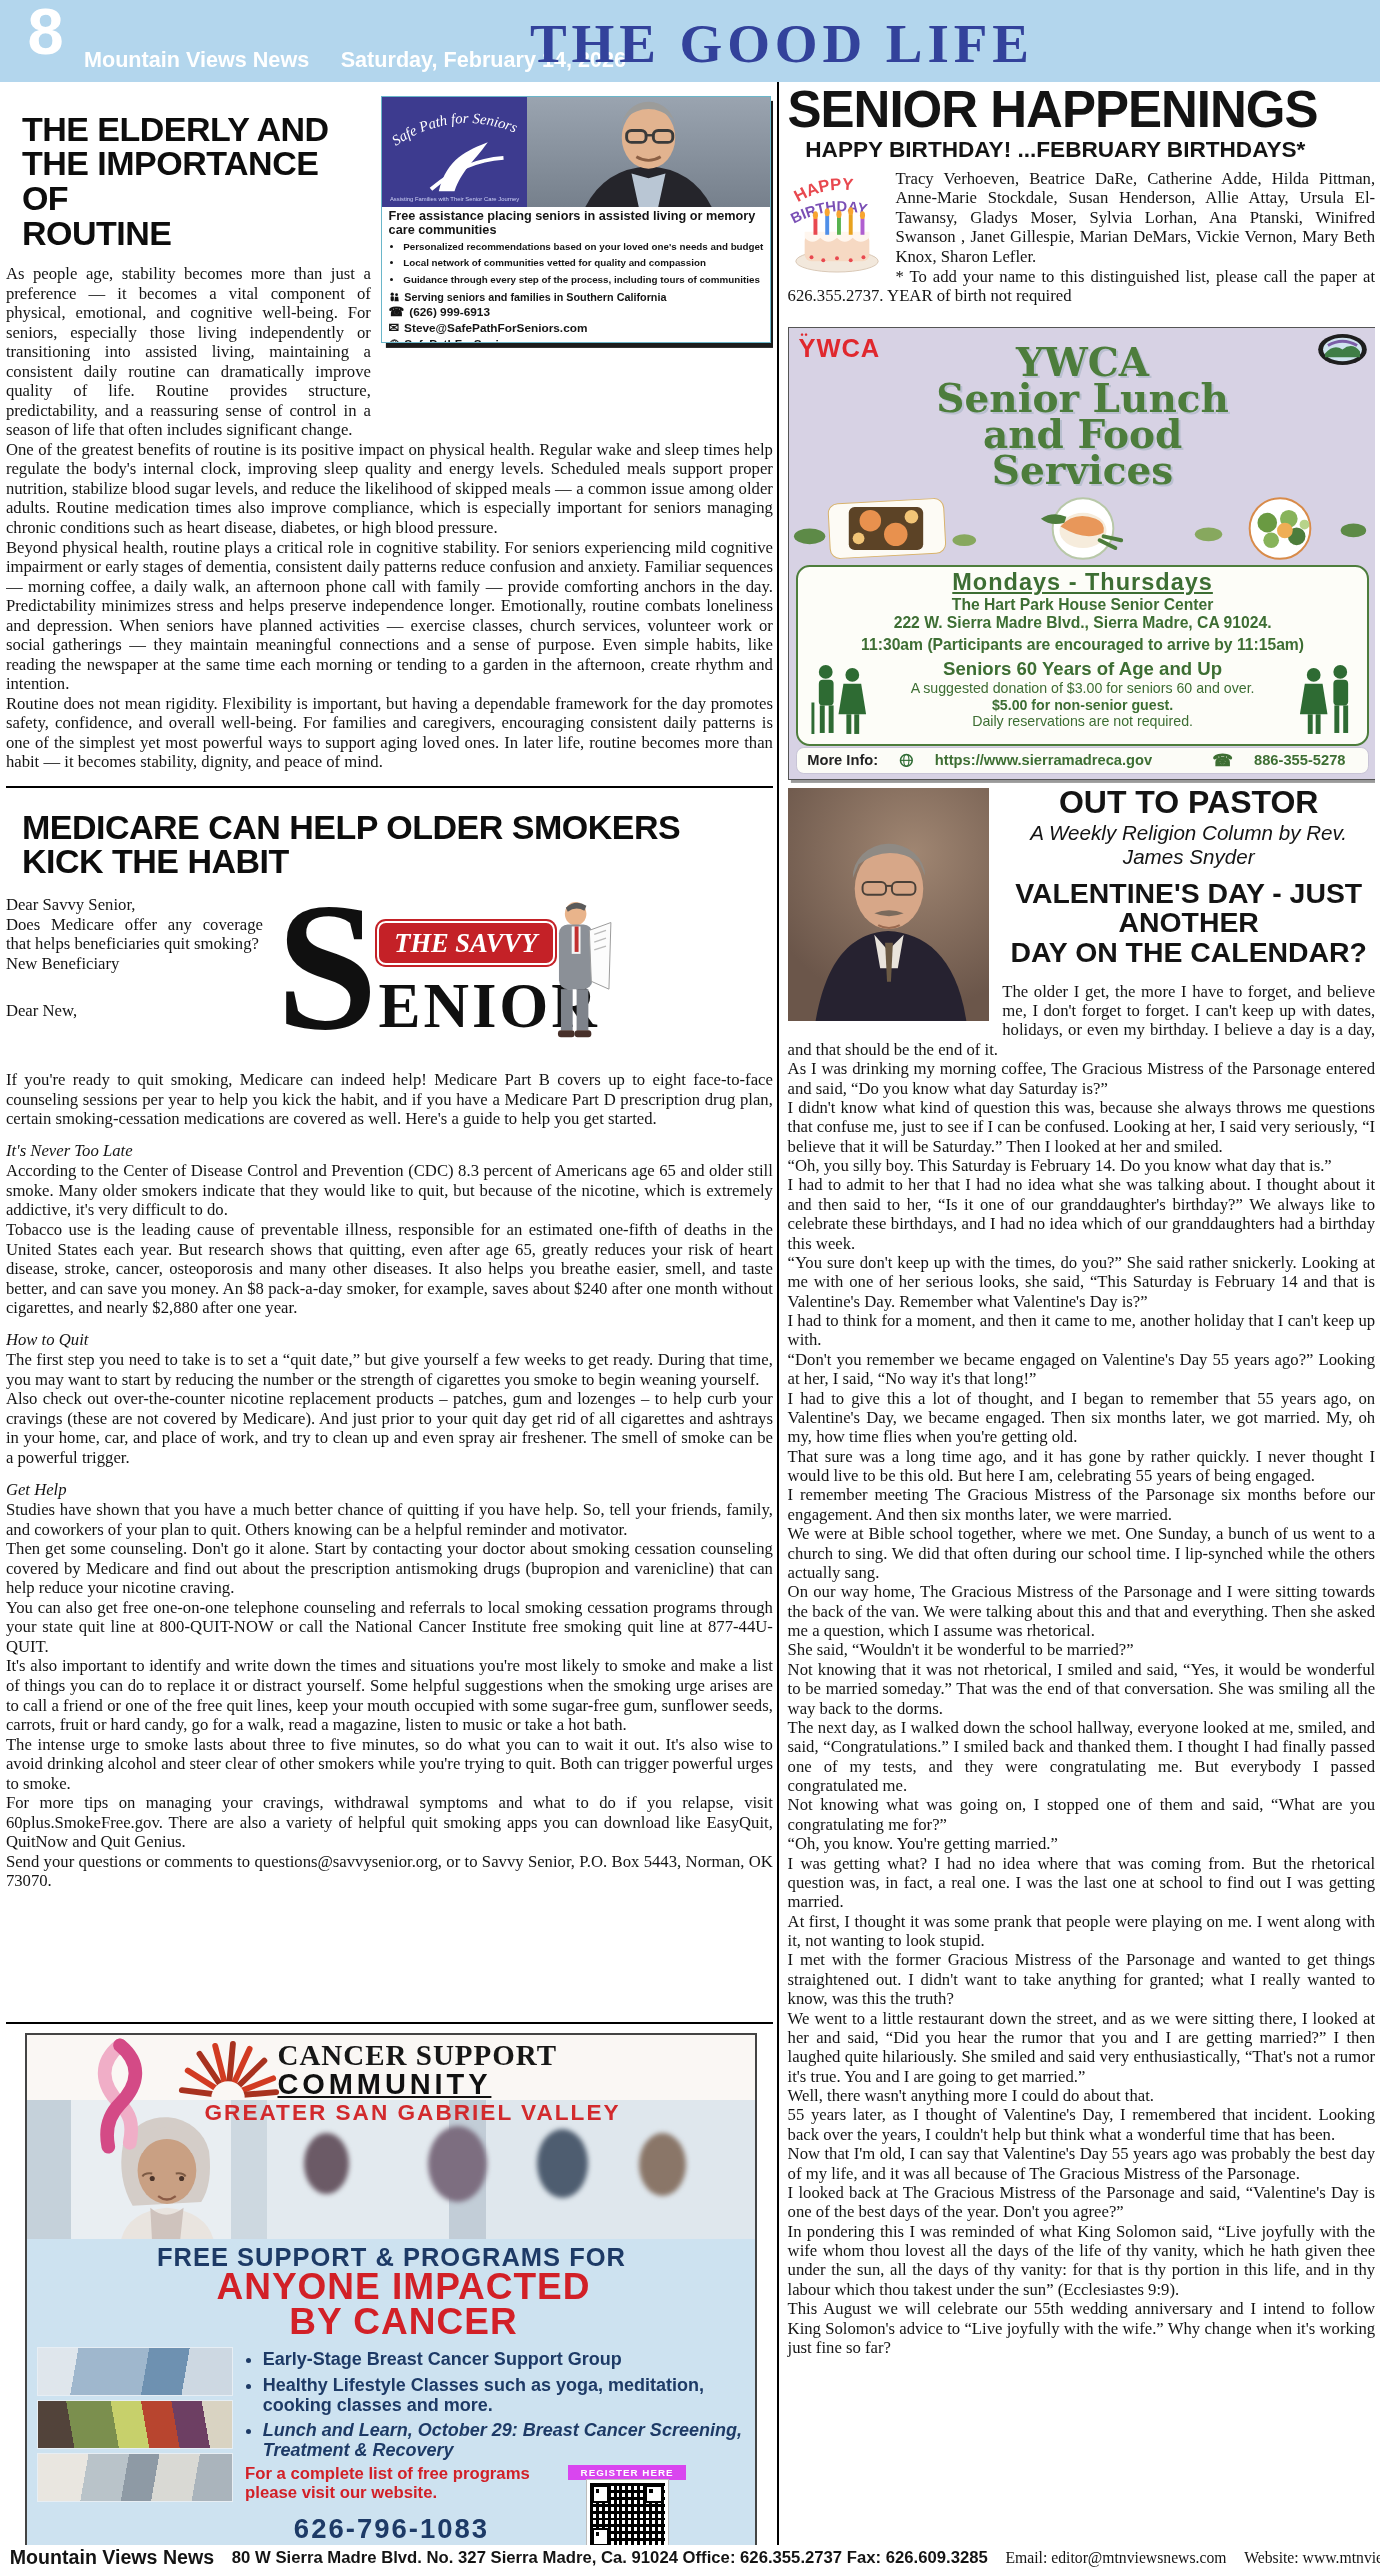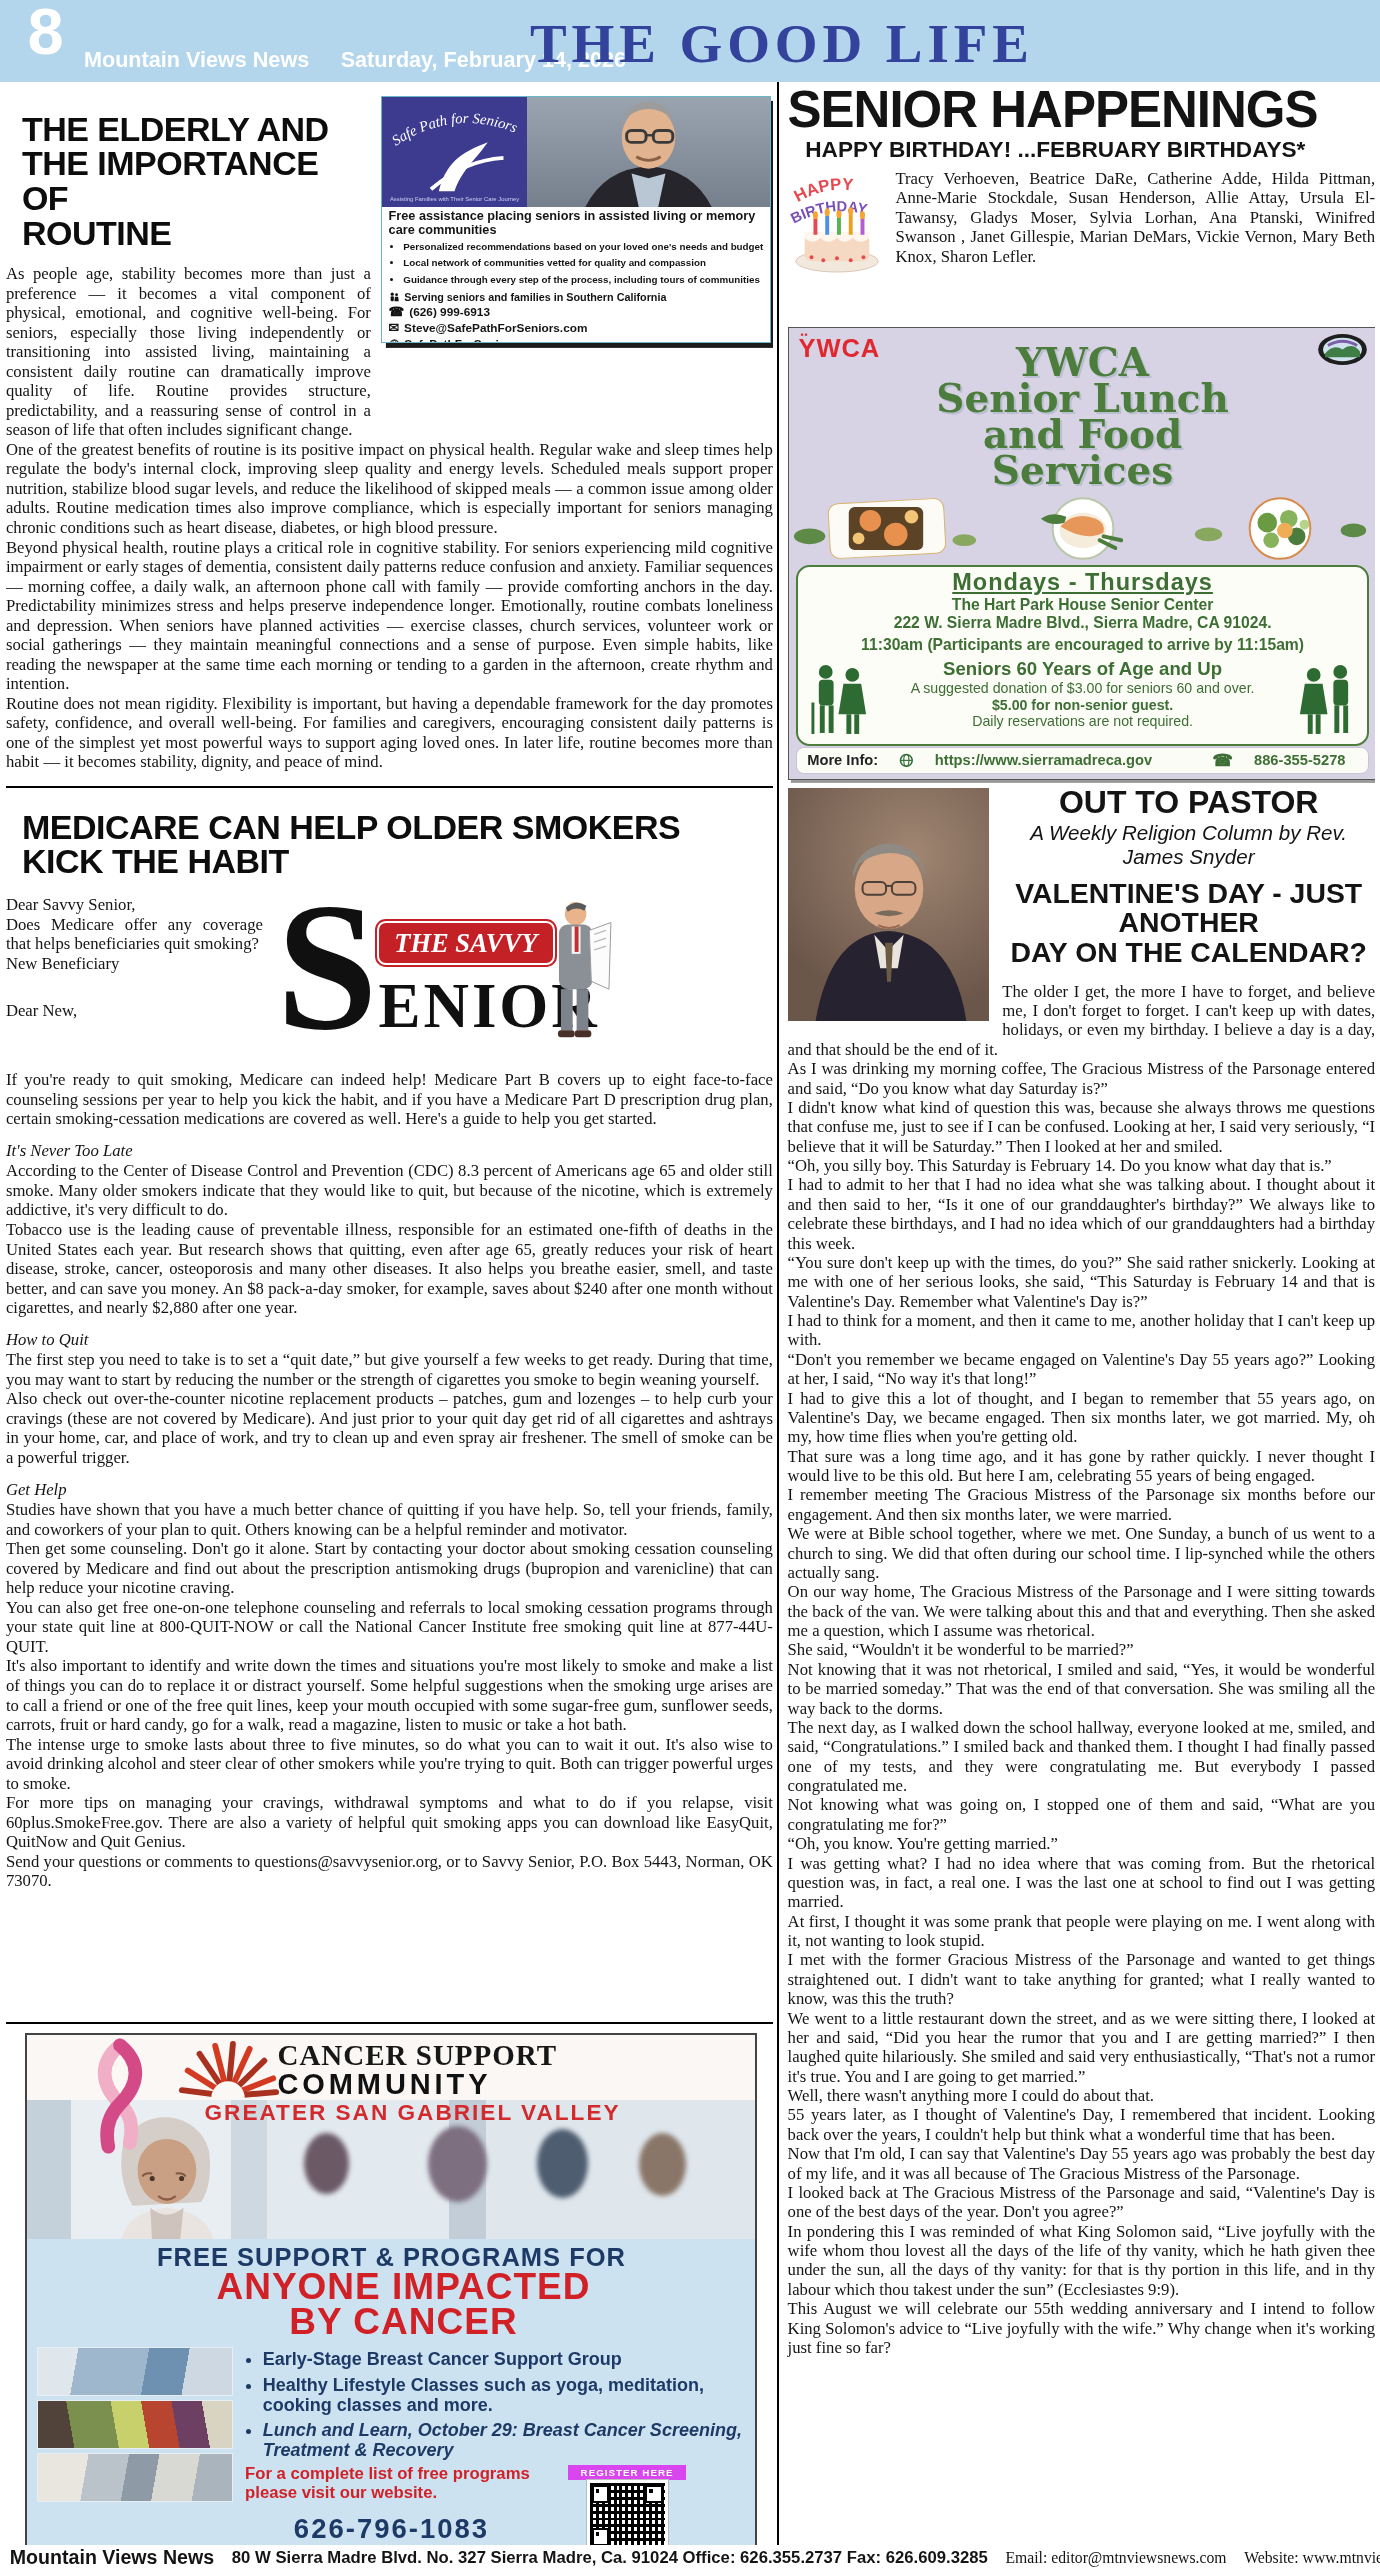--- a/index.html
+++ b/index.html
@@ -50,21 +50,21 @@
   .enior{position:absolute;left:102px;top:75px;font:bold 63px "Liberation Serif",serif;letter-spacing:2.9px;color:#101010;}
   .sv-man{position:absolute;right:-3.9px;top:3.9px;}
   .ih{font-style:italic;font-size:16.7px;margin:12.7px 0 0 0;}
   .ih+p{margin-top:0;}
   
   .cancer{position:relative;width:728px;height:526px;margin:9.8px 0 0 19.6px;border:2px solid #444;
           background:#cde2f0;font-family:"Liberation Sans",sans-serif;overflow:hidden;}
   .ca-head{position:absolute;top:0;left:0;right:0;height:65px;background:#faf7f4;}
   .ca-org{position:absolute;left:250px;top:3.9px;}
   .ca-org .l1{font:bold 29px "Liberation Serif",serif;color:#171717;letter-spacing:1px;}
-  .ca-org .l2{font:900 29px "Liberation Sans",sans-serif;color:#111;letter-spacing:3.9px;margin-top:-3.9px;}
+  .ca-org .l2{font:900 29px "Liberation Sans",sans-serif;color:#111;letter-spacing:3.9px;margin-top:-3.9px;text-decoration:underline;}
   .ca-org2{position:absolute;left:177px;top:65px;font:bold 22.6px "Liberation Sans",sans-serif;
            color:#d22a2d;letter-spacing:2px;z-index:4;}
   .ribbon{position:absolute;left:54px;top:2px;z-index:5;}
   .sunburst{position:absolute;left:147px;top:5.9px;}
   .ca-photo{position:absolute;top:65px;left:0;right:0;height:139px;overflow:hidden;
      background:linear-gradient(90deg,#c5d1da 0 6%,#e9eef2 6% 28%,#cdd8e0 28% 33%,#e3eaef 33% 58%,#c2cdd7 58% 63%,#dfe7ed 63% 100%);}
   .blob{position:absolute;border-radius:50%;filter:blur(2.9px);}
   .ca-free{position:absolute;top:208px;width:100%;text-align:center;
            font:bold 25.5px "Liberation Sans",sans-serif;color:#1d3a66;letter-spacing:1px;}
   .ca-impact{position:absolute;top:235px;width:100%;text-align:center;
@@ -419,20 +419,21 @@
             <g fill="#e8484f">
                 <circle cx="24" cy="86" r="2"></circle>
                 <circle cx="36" cy="89" r="2"></circle>
                 <circle cx="50" cy="87" r="2"></circle>
                 <circle cx="64" cy="89" r="2"></circle>
                 <circle cx="77" cy="86" r="2"></circle>
               </g>
           </svg>
         </div>
         <p class="body sh-names">Tracy Verhoeven, Beatrice DaRe, Catherine Adde, Hilda Pittman, Anne-Marie Stockdale, Susan Henderson, Allie Attay, Ursula El-Tawansy, Gladys Moser, Sylvia Lorhan, Ana Ptanski, Winifred Swanson , Janet Gillespie, Marian DeMars, Vickie Vernon, Mary Beth Knox, Sharon Lefler.</p>
+        <p class="body sh-note">* To add your name to this distinguished list, please call the paper at 626.355.2737.  YEAR of birth not required</p>
       </section>
 
       <div class="ywca">
         <div class="yw-brand">YWCA</div>
         <div style="position:absolute;right:7.8px;top:3.9px;">
           <svg width="53" height="35" viewBox="0 0 54 36">
             <ellipse cx="27" cy="18" rx="25" ry="16" fill="#1e1e1e"></ellipse>
             <ellipse cx="27" cy="18" rx="20" ry="12" fill="#cfe3ef"></ellipse>
             <path d="M9,22 q9,-10 18,-4 q10,-8 18,2 l0,6 l-36,0 Z" fill="#3f7d46"></path>
             <path d="M12,14 q15,-9 30,0" stroke="#7b5ea7" stroke-width="3" fill="none"></path>

